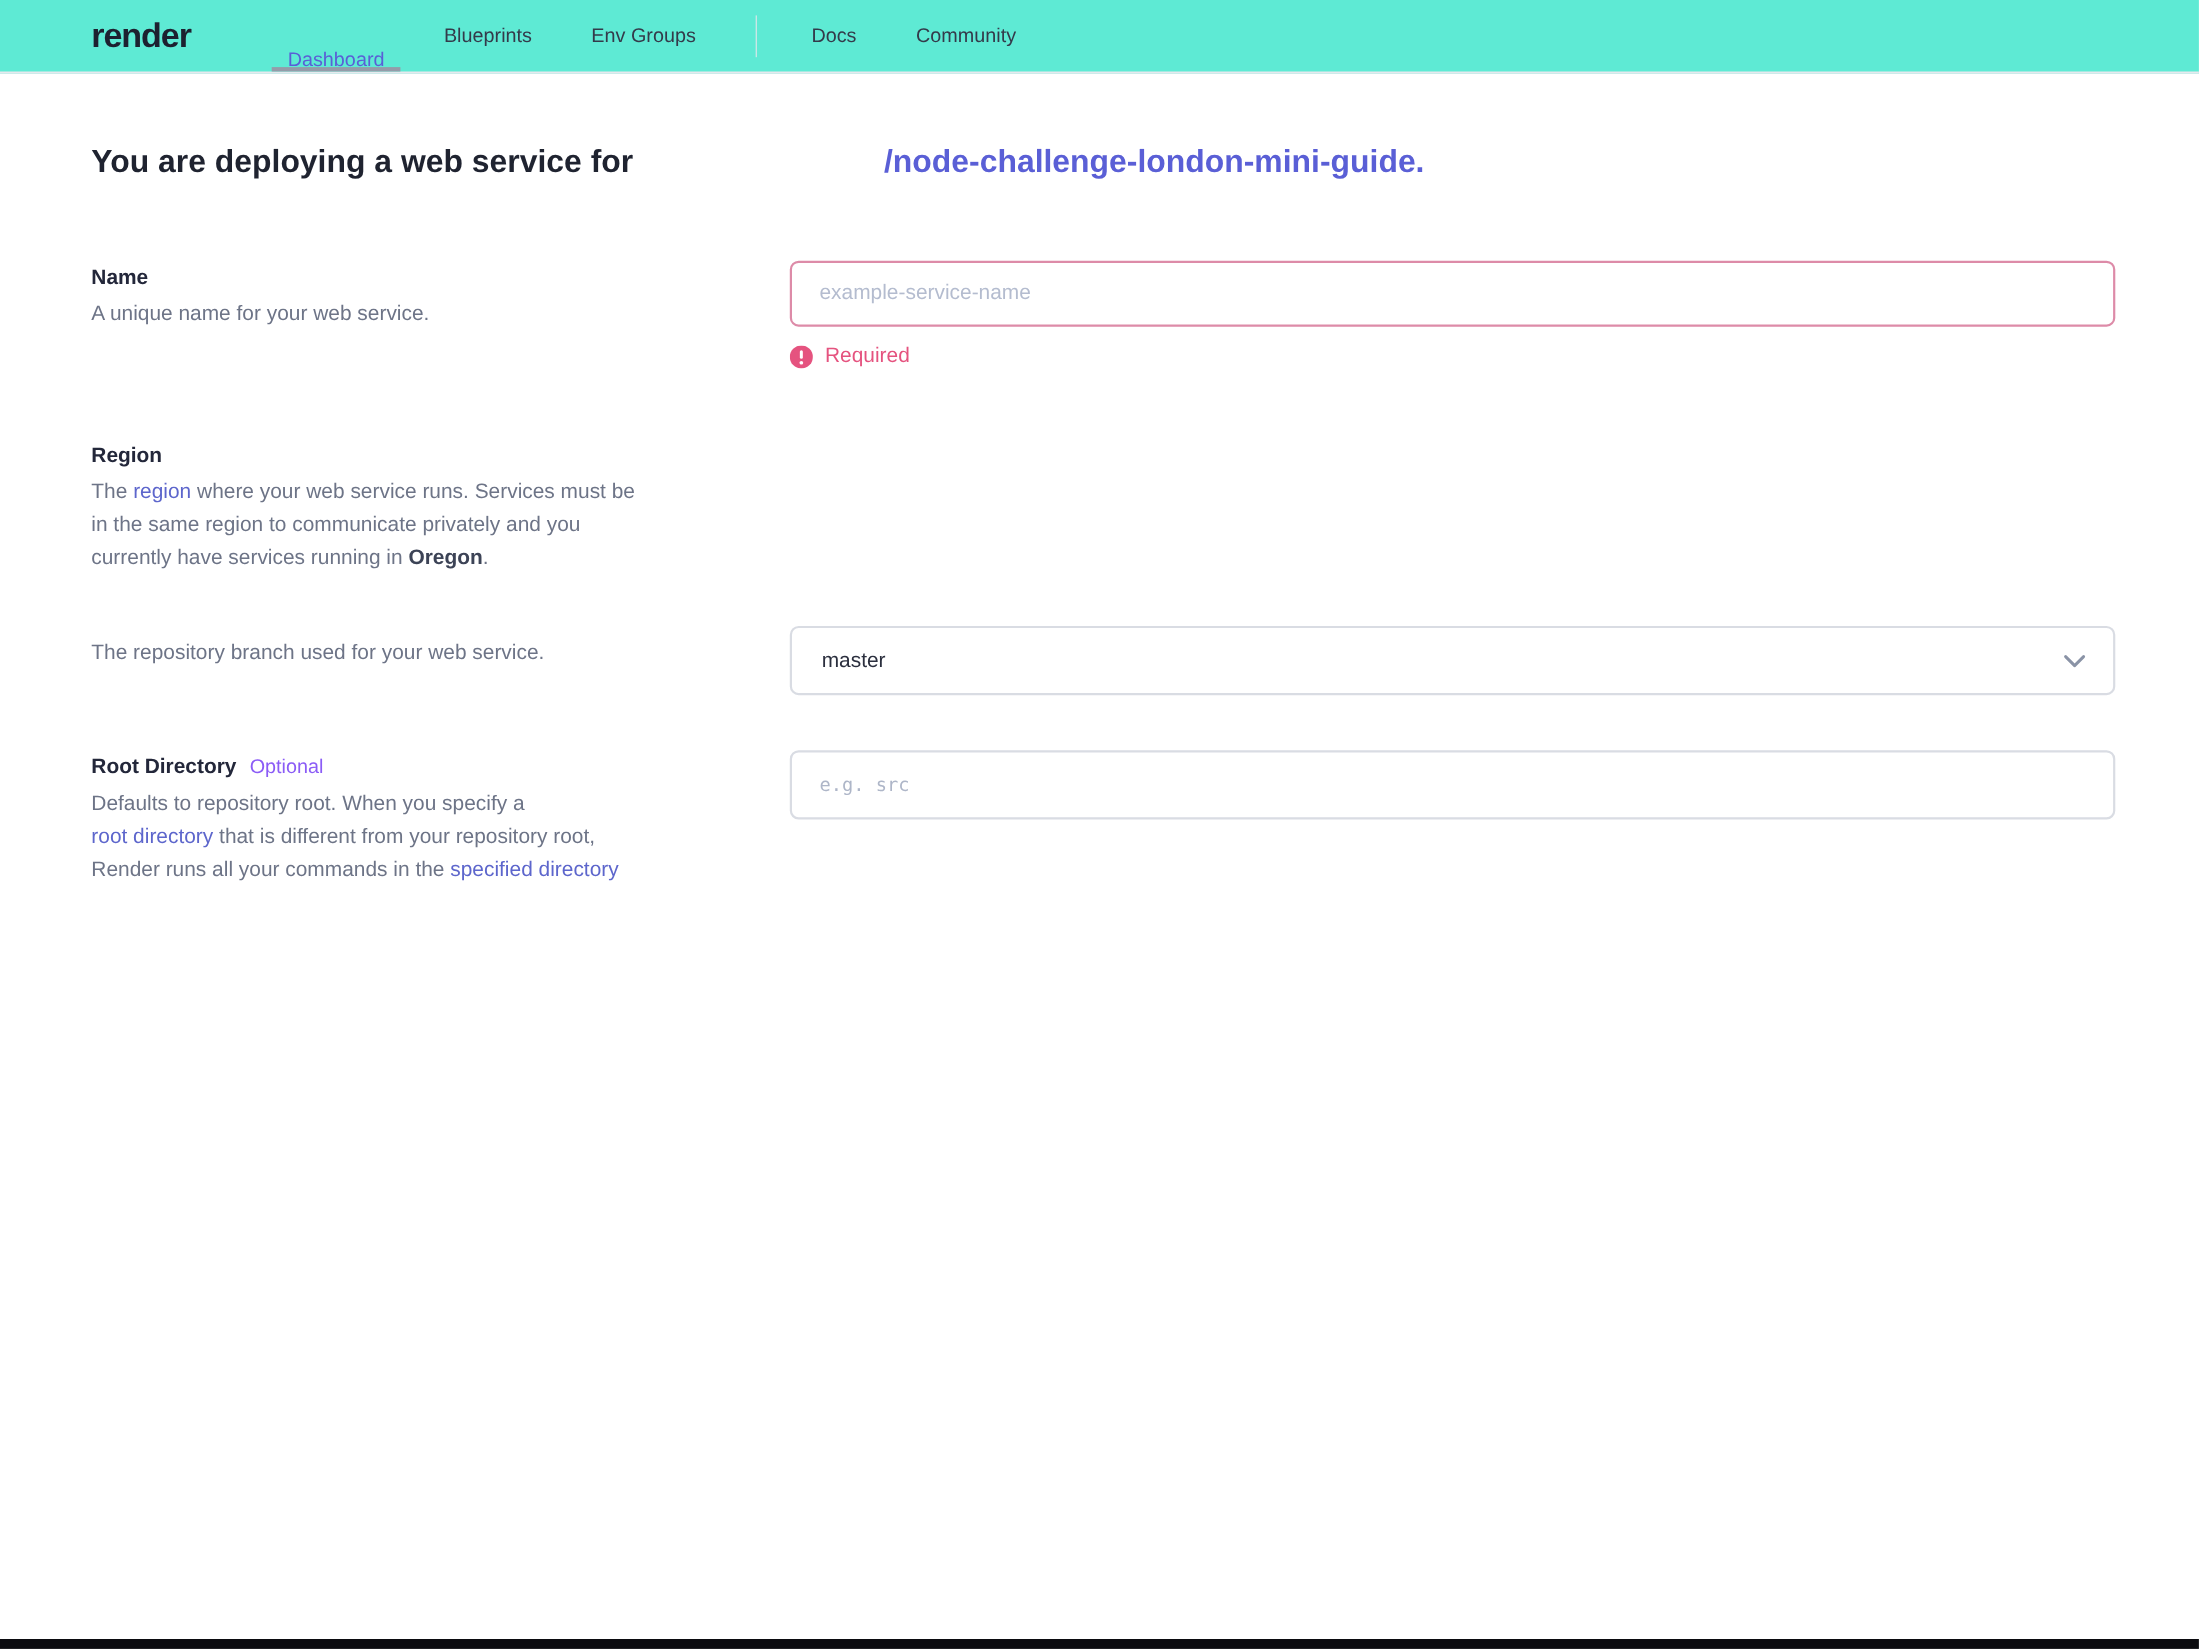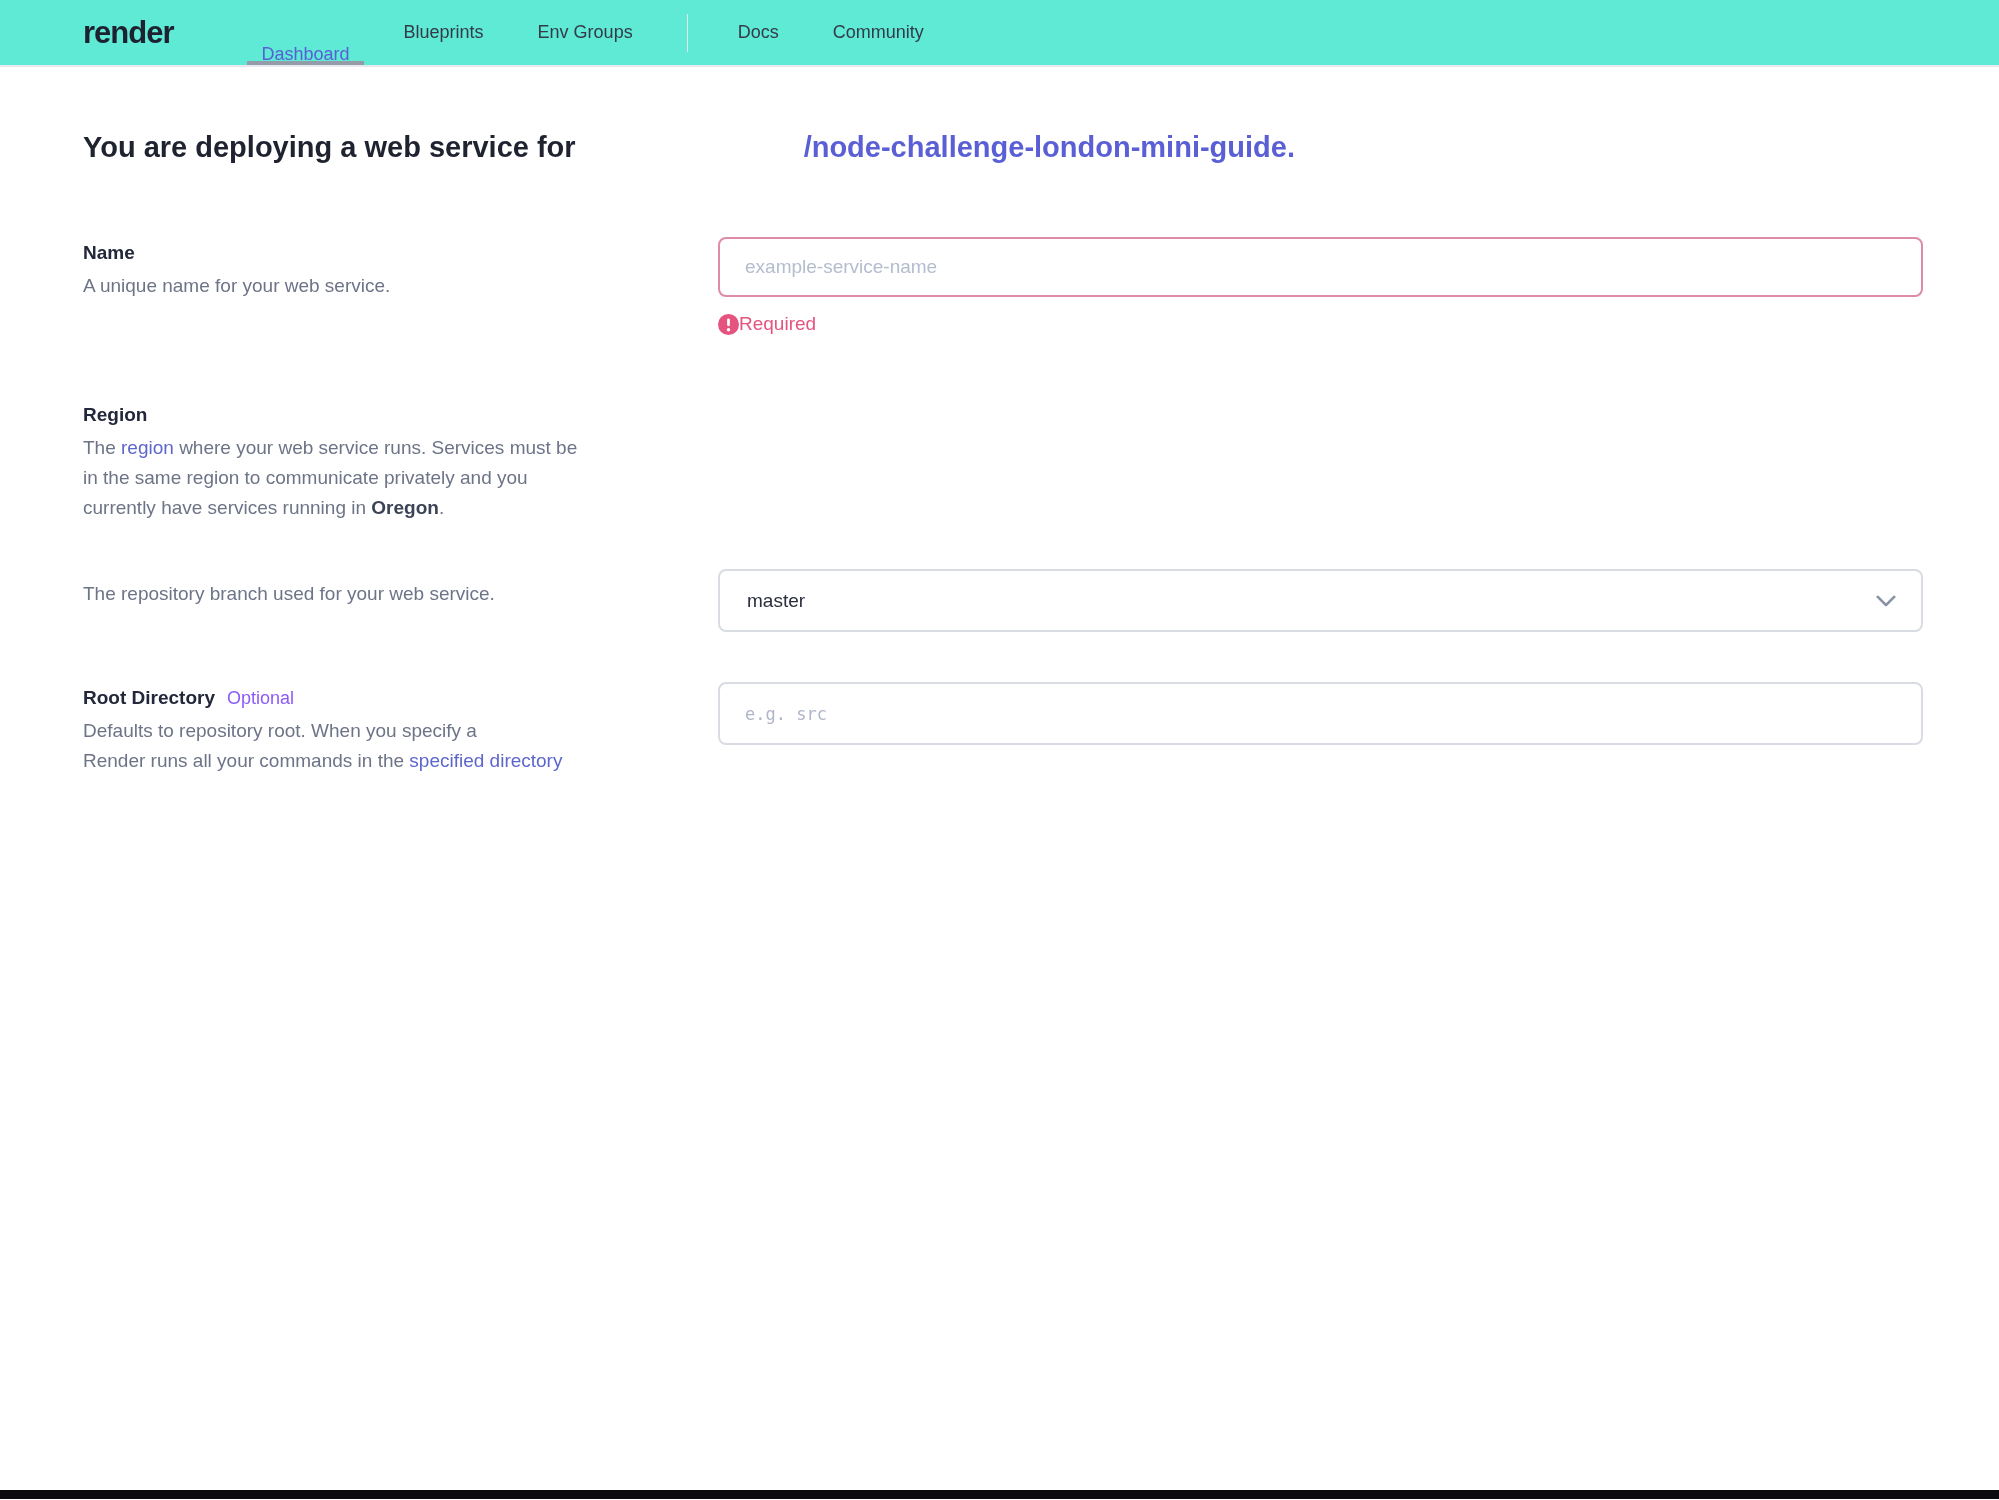--- a/index.html
+++ b/index.html
@@ -74,21 +74,21 @@
   .text-input.error-border{border-color:var(--error-border);}
   .text-input.mono{height:63px;font-family:"DejaVu Sans Mono",monospace;font-size:17px;}
   .text-input.mono::placeholder{color:#aeb6c8;}
 
   .select{position:relative;display:flex;align-items:center;height:63px;background:#fff;
     border:2px solid var(--border);border-radius:8px;padding:0 27px;cursor:pointer;}
   .select.focused{border-color:var(--focus-border);}
   .select-value{font-size:19px;color:#2b2f3e;}
   .select .chev{position:absolute;right:25px;top:50%;transform:translateY(-50%);}
 
-  .error-row{display:flex;align-items:center;margin-top:16px;}
+  .error-row{display:flex;align-items:center;gap:11px;margin-top:16px;}
   .error-text{font-size:19px;color:var(--error);}
 </style>
 </head>
 <body>
 
 <div class="screen">
   <div class="edge-left"></div>
 
   <header class="nav">
     <div class="logo">render</div>
@@ -163,20 +163,21 @@
     </section>
 
     <section class="row row-root">
       <div class="col-left">
         <div class="label-row">
           <span class="label">Root Directory</span>
           <span class="optional">Optional</span>
         </div>
         <div class="desc">
             <div class="desc-line"><span>Defaults to repository root. When you specify a</span></div>
+            <div class="desc-line"><span class="text-link">root directory</span><span> that is different from your repository root,</span></div>
             <div class="desc-line"><span>Render runs all your commands in the </span><span class="text-link">specified directory</span></div>
           </div>
       </div>
       <div class="col-right">
         <input class="text-input mono" type="text" placeholder="e.g. src" style="">
       </div>
     </section>
   </main>
 
   <div class="edge-bottom"></div>

